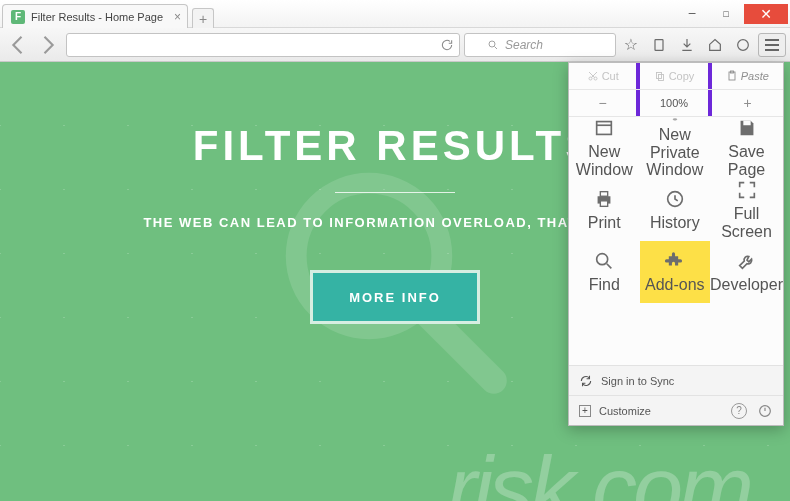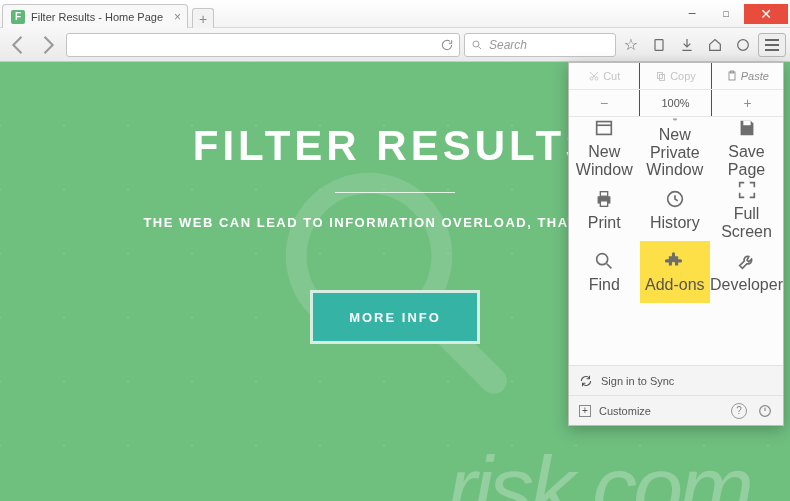--- a/index.html
+++ b/index.html
@@ -17,46 +17,46 @@
 .tab { height: 24px; background: #f8f8f8; border: 1px solid #c6c6c6; border-bottom: none; border-radius: 4px 4px 0 0; padding: 0 24px 0 8px; display: flex; align-items: center; font-size: 11px; color: #444; position: relative; min-width: 180px; }
 .tab .fav { width: 14px; height: 14px; background: #5fb878; margin-right: 6px; border-radius: 2px; display: flex; align-items: center; justify-content: center; color: #fff; font-size: 10px; font-weight: bold; }
 .tab .x { position: absolute; right: 6px; color: #888; font-size: 12px; }
 .newtab { width: 22px; height: 20px; border: 1px solid #c6c6c6; border-bottom: none; border-radius: 3px 3px 0 0; margin-left: 4px; display: flex; align-items: center; justify-content: center; color: #888; font-size: 14px; background: #f3f3f3; }
 
 
 .toolbar { height: 34px; background: linear-gradient(#f7f7f7, #eaeaea); border-bottom: 1px solid #c9c9c9; display: flex; align-items: center; padding: 0 4px; gap: 2px; }
 .navbtn { width: 28px; height: 24px; display: flex; align-items: center; justify-content: center; color: #9a9a9a; border-radius: 3px; }
 .urlbar { flex: 1; height: 24px; background: #fff; border: 1px solid #c3c3c3; border-radius: 3px; margin: 0 2px; display: flex; align-items: center; }
 .urlbar .reload { width: 24px; display: flex; justify-content: center; color: #888; margin-left: auto; }
-.searchbar { width: 152px; height: 24px; background: #fff; border: 1px solid #c3c3c3; border-radius: 3px; display: flex; align-items: center; padding: 0 6px; color: #999; font-size: 12px; font-style: italic; gap: 6px; }
+.searchbar { width: 152px; height: 24px; background: #fff; border: 1px solid #c3c3c3; border-radius: 3px; display: flex; align-items: center; padding: 0 22px; color: #999; font-size: 12px; font-style: italic; gap: 6px; }
 .tbicon { width: 26px; height: 24px; display: flex; align-items: center; justify-content: center; color: #6b6b6b; }
 .hamburger { width: 28px; height: 24px; border: 1px solid #b8b8b8; border-radius: 3px; background: #eee; display: flex; flex-direction: column; align-items: center; justify-content: center; gap: 3px; }
 .hamburger span { width: 14px; height: 2px; background: #666; }
 
 
 .page { position: relative; width: 100%; height: calc(501px - 28px - 34px); background: #6fbf7f; overflow: hidden; }
 .page::before { content: ""; position: absolute; inset: 0;
   background-image:
     linear-gradient(45deg, rgba(255,255,255,0.18) 1px, transparent 1px),
     linear-gradient(-45deg, rgba(255,255,255,0.18) 1px, transparent 1px);
   background-size: 64px 64px;
 }
 .watermark { position: absolute; inset: 0; display: flex; align-items: center; justify-content: center; pointer-events: none; opacity: 0.12; }
 .watermark svg { width: 260px; height: 260px; }
 .hero { position: relative; text-align: center; color: #fff; padding-top: 60px; }
 .hero h1 { font-size: 42px; font-weight: 700; letter-spacing: 4px; }
 .hero .rule { width: 120px; height: 1px; background: rgba(255,255,255,0.8); margin: 22px auto; }
 .hero .sub { font-size: 13px; font-weight: 600; letter-spacing: 1.5px; }
-.cta { margin: 60px auto 0; width: 170px; height: 54px; background: #35b3a4; border: 3px solid #d6eee2; color: #fff; font-weight: 700; letter-spacing: 2px; font-size: 13px; display: flex; align-items: center; justify-content: center; }
+.cta { margin: 40px auto 0; width: 170px; height: 54px; background: #35b3a4; border: 3px solid #d6eee2; color: #fff; font-weight: 700; letter-spacing: 2px; font-size: 13px; display: flex; align-items: center; justify-content: center; }
 .lowwm { position: absolute; bottom: -40px; right: 40px; color: rgba(255,255,255,0.25); font-size: 90px; font-style: italic; font-weight: 300; letter-spacing: -4px; }
 
 
 .menu { position: absolute; top: 62px; right: 6px; width: 216px; background: #fcfcfc; border: 1px solid #bcbcbc; box-shadow: 0 4px 14px rgba(0,0,0,0.25); font-size: 11px; color: #4a4a4a; }
 .menu .row3 { display: grid; grid-template-columns: repeat(3,1fr); border-bottom: 1px solid #e6e6e6; }
-.menu .cell { height: 26px; display: flex; align-items: center; justify-content: center; border-right: 1px solid #6d28d9; color: #8f8f8f; }
+.menu .cell { height: 26px; display: flex; align-items: center; justify-content: center; border-right: 4px solid #6d28d9; color: #8f8f8f; }
 .menu .cell:last-child { border-right: none; font-style: italic; }
 .menu .cell.disabled { color: #c4c4c4; }
 .zoomrow .cell { font-size: 14px; }
 .grid3 { display: grid; grid-template-columns: repeat(3,1fr); }
 .mitem { height: 62px; display: flex; flex-direction: column; align-items: center; justify-content: center; gap: 4px; color: #555; }
 .mitem.hl { background: #fde047; }
 .mitem svg, .mitem .glyph { width: 22px; height: 22px; color: #6d6d6d; display:flex; align-items:center; justify-content:center; font-size: 20px; }
 .mitem .lbl { font-size: 16px; text-align: center; line-height: 1.1; }
 .footer-row { height: 30px; border-top: 1px solid #e2e2e2; display: flex; align-items: center; padding: 12px 10px; gap: 8px; color: #555; background: #f4f4f4; }
 .footer-row:last-child { justify-content: space-between; }

